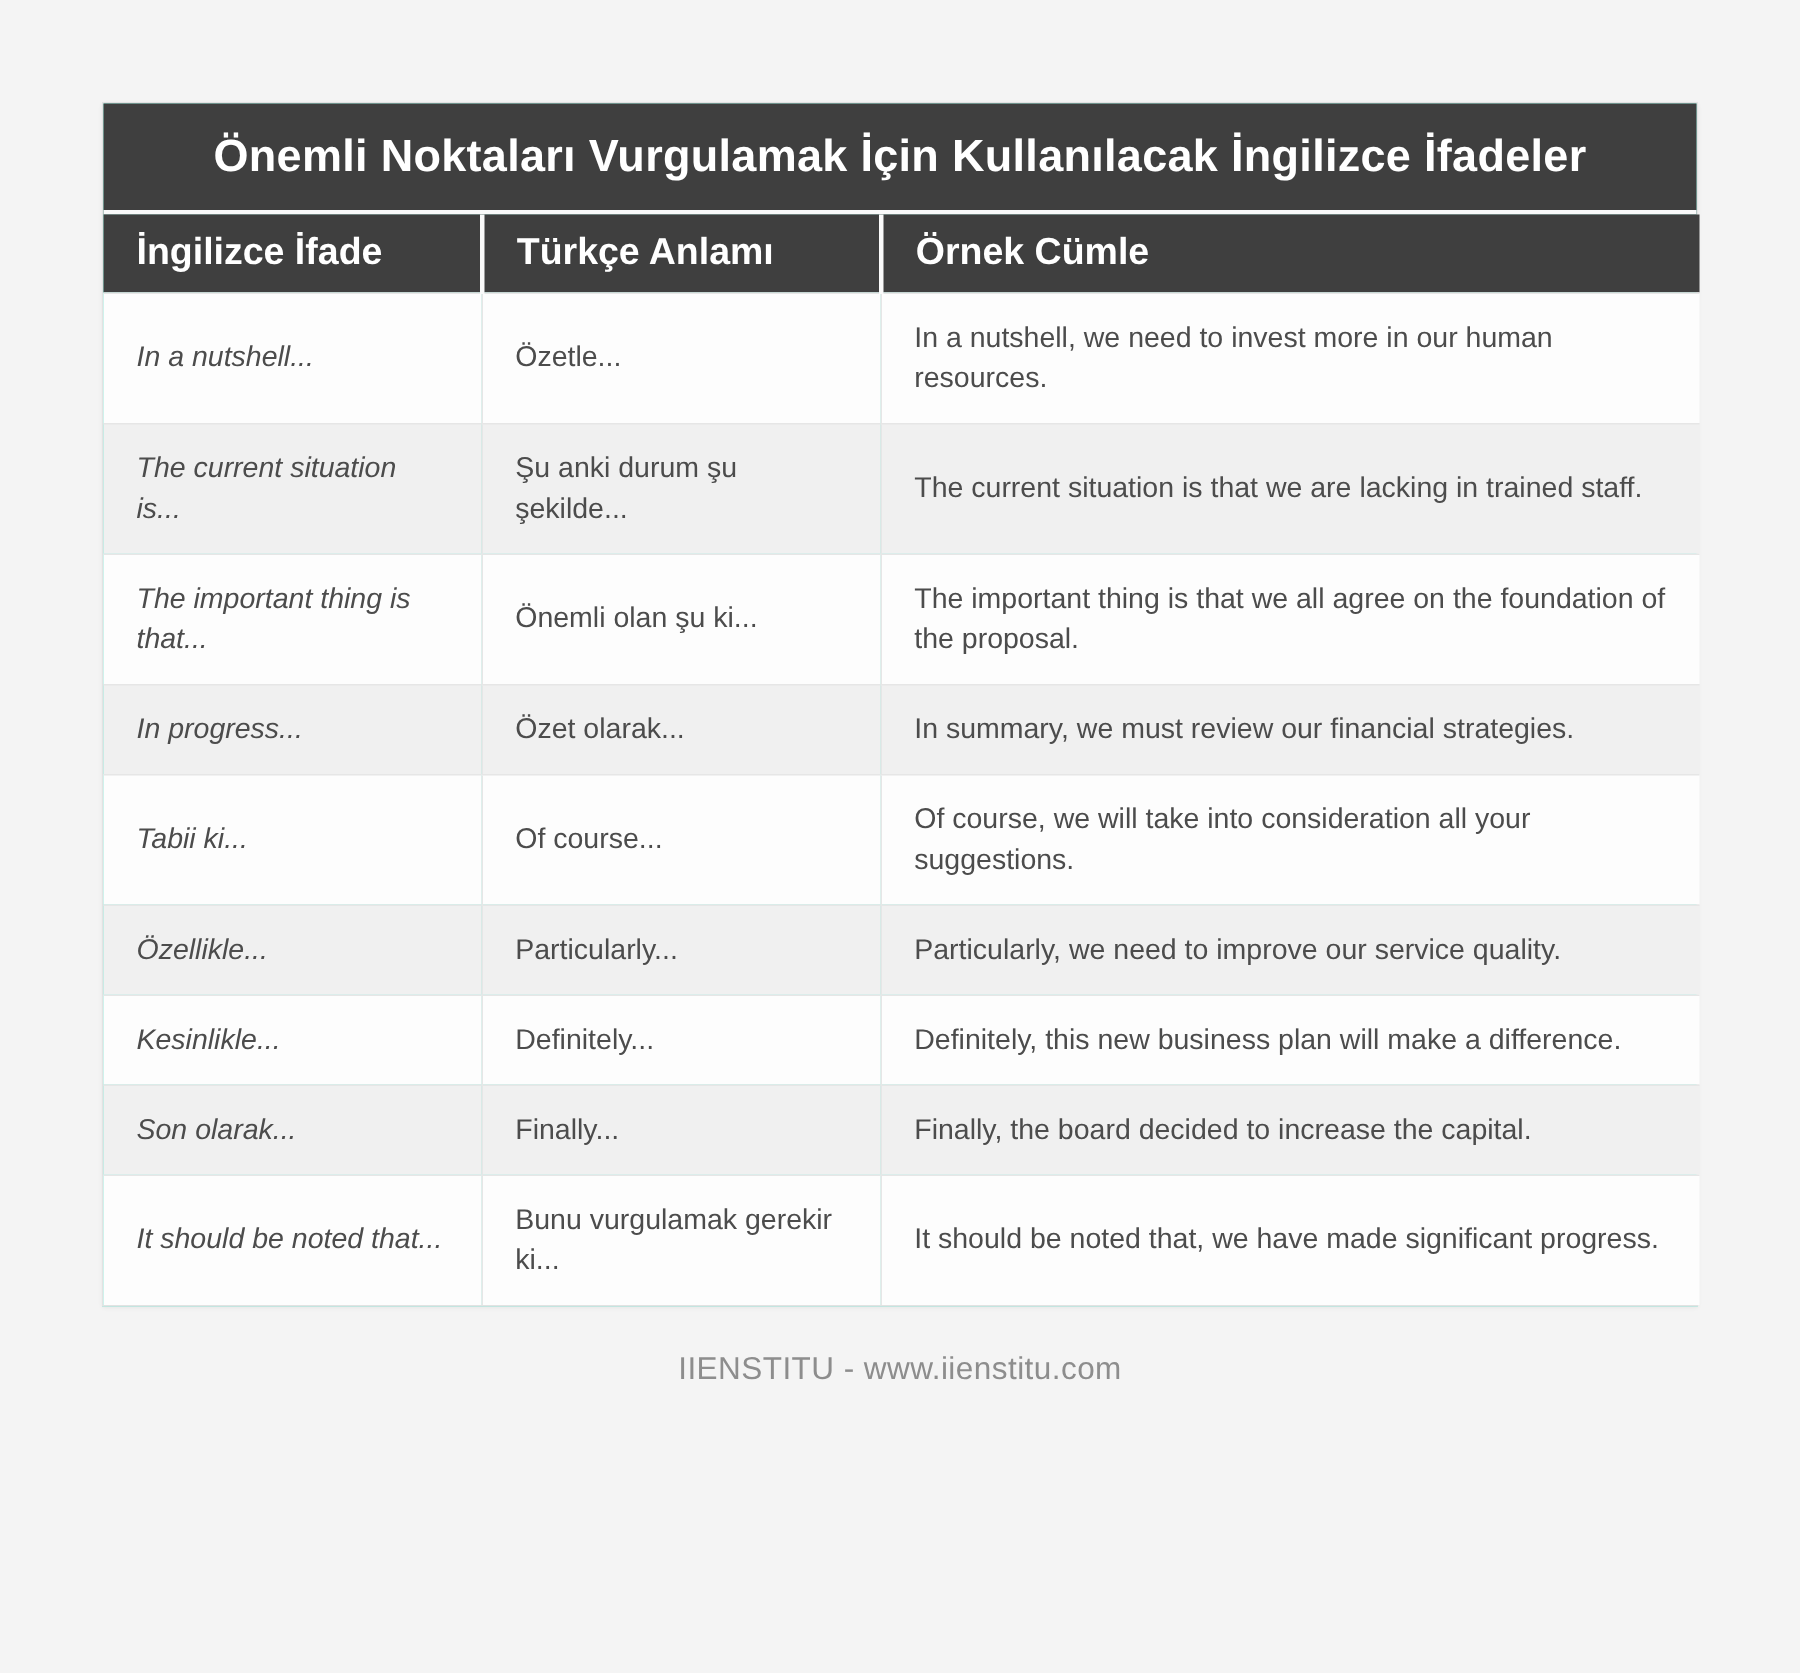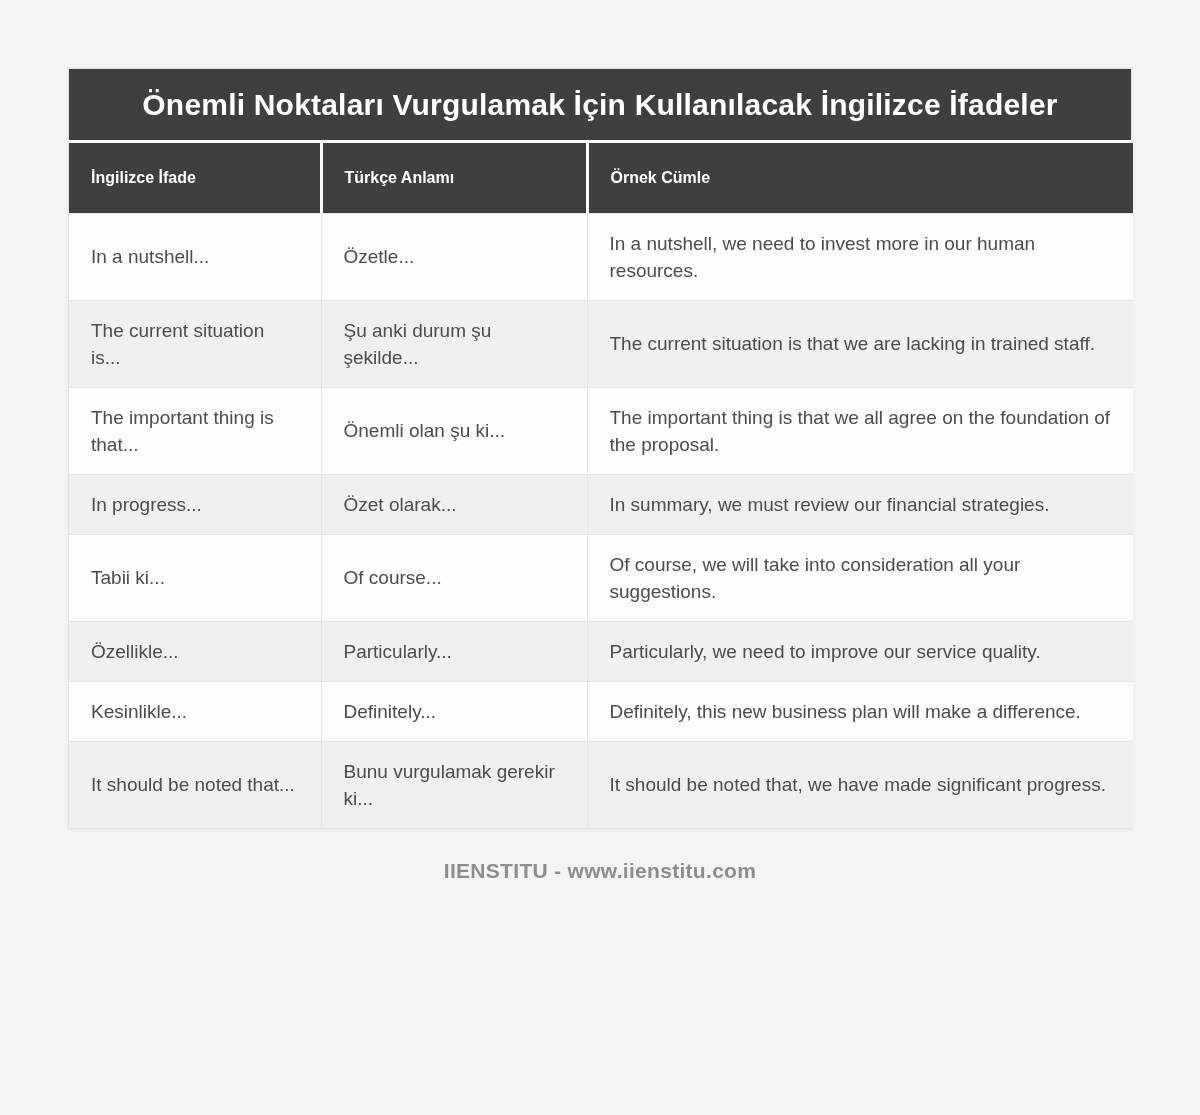--- a/index.html
+++ b/index.html
@@ -43,49 +43,48 @@
     table-layout: fixed;
   }
 
   col.c1 { width: 252px; }
   col.c2 { width: 266px; }
   col.c3 { width: 546px; }
 
   thead th {
     background: #3f3f3f;
     color: #ffffff;
-    font-size: 16px;
+    font-size: 25px;
     font-weight: bold;
     text-align: left;
-    height: 70px;
+    height: 52px;
     padding: 10px 22px;
     border-left: 3px solid #fafafa;
   }
   thead th:first-child { border-left: none; }
 
   tbody td {
     font-size: 19px;
     line-height: 27px;
     color: #4c4c4c;
     padding: 16px 22px;
     vertical-align: middle;
     border-top: 1px solid #e6e6e6;
     border-left: 1px solid #e6e6e6;
     background: #fdfdfd;
   }
-  tbody td:first-child { border-left: none; }
+  tbody td:first-child { border-left: none; font-style: italic; }
   tbody tr:nth-child(even) td { background: #f0f0f0; }
 
   .footer {
     margin-top: 30px;
     text-align: center;
     font-size: 21px;
     color: #8d8d8d;
     letter-spacing: 0.3px;
-    font-weight: bold;
   }
 </style>
 </head>
 <body>
 
 <div class="card">
   <div class="title-bar">
     <h1>Önemli Noktaları Vurgulamak İçin Kullanılacak İngilizce İfadeler</h1>
   </div>
 
@@ -132,20 +131,25 @@
         <td>Özellikle...</td>
         <td>Particularly...</td>
         <td>Particularly, we need to improve our service quality.</td>
       </tr>
       <tr>
         <td>Kesinlikle...</td>
         <td>Definitely...</td>
         <td>Definitely, this new business plan will make a difference.</td>
       </tr>
       <tr>
+        <td>Son olarak...</td>
+        <td>Finally...</td>
+        <td>Finally, the board decided to increase the capital.</td>
+      </tr>
+      <tr>
         <td>It should be noted that...</td>
         <td>Bunu vurgulamak gerekir ki...</td>
         <td>It should be noted that, we have made significant progress.</td>
       </tr>
     </tbody>
   </table>
 </div>
 
 <div class="footer">IIENSTITU - www.iienstitu.com</div>
 

